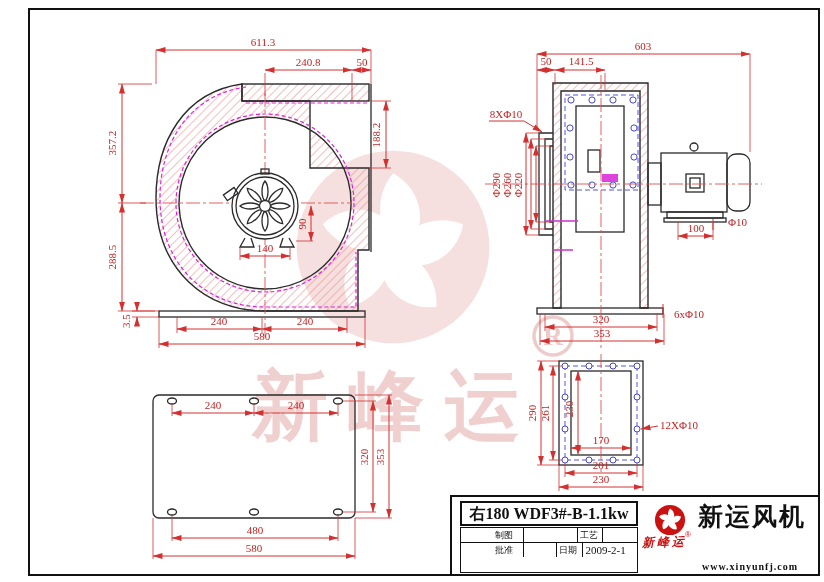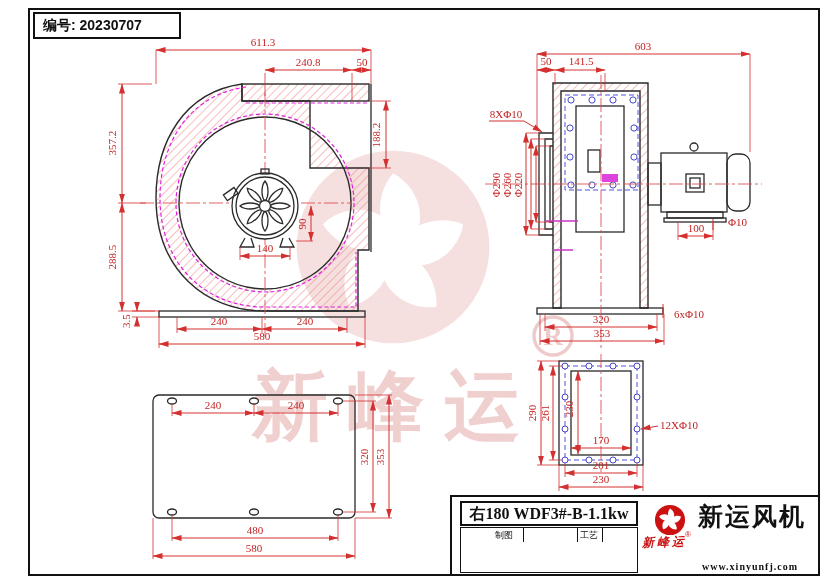--- a/index.html
+++ b/index.html
@@ -45,23 +45,20 @@
   .tb-site1{position:absolute;left:214px;top:52px;width:152px;text-align:center;font-size:10px;
             font-weight:bold;color:#111;white-space:nowrap;}
   .tb-site2{position:absolute;left:222px;top:64px;width:152px;text-align:center;font-size:10px;
             font-weight:bold;color:#111;letter-spacing:1px;font-family:"Liberation Serif",serif;}
 </style>
 </head>
 <body>
 
 <div class="sheet">
   <div class="frame"></div>
-  <div class="serial">
-    <span>编号: 20230707</span>
-  </div>
 
   <svg width="824" height="582" viewBox="0 0 824 582" style="position:absolute;left:0;top:0;">
     <defs>
       <pattern id="hatch" width="6" height="6" patternUnits="userSpaceOnUse" patternTransform="rotate(45)">
         <line x1="0" y1="0" x2="0" y2="6" stroke="#ee8888" stroke-width="1.1"></line>
       </pattern>
       <pattern id="blades" width="48" height="9" patternUnits="userSpaceOnUse">
         <line x1="0" y1="1" x2="48" y2="1" stroke="#3a3a3a" stroke-width="1"></line>
       </pattern>
       <pattern id="fins" width="5" height="60" patternUnits="userSpaceOnUse">
@@ -357,20 +354,26 @@
 
   <div class="tb">
     <div class="tb-model">右180 WDF3#-B-1.1kw</div>
     <div class="tb-table">
       <div class="tb-row">
         <div class="tb-cell c1">制图</div>
         <div class="tb-cell c2"></div>
         <div class="tb-cell c3">工艺</div>
         <div class="tb-cell c4"></div>
       </div>
+      <div class="tb-row r3">
+        <div class="tb-cell c1">批准</div>
+        <div class="tb-cell c2"></div>
+        <div class="tb-cell c3">日期</div>
+        <div class="tb-cell c4">2009-2-1</div>
+      </div>
     </div>
     <svg class="tb-logo" width="32" height="32" viewBox="-50 -50 100 100" color="#cc1111">
       <use href="#pw"></use>
     </svg>
     <span class="tb-reg">®</span>
     <div class="tb-script">新峰运</div>
     <div class="tb-company">新运风机</div>
     <div class="tb-site2">www.xinyunfj.com</div>
   </div>
 </div>

